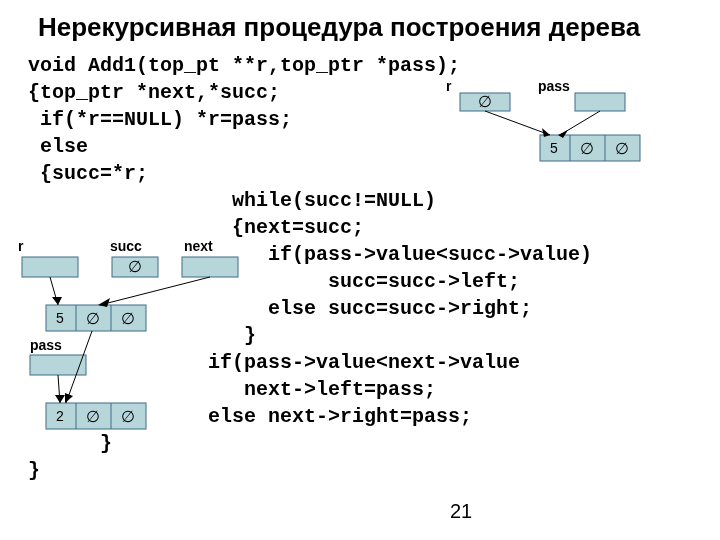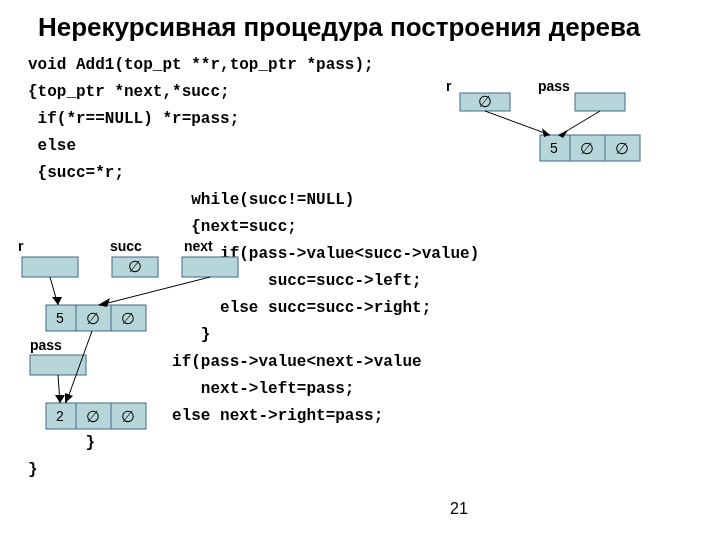--- a/index.html
+++ b/index.html
@@ -18,31 +18,31 @@
     top: 12px;
     font-size: 26px;
     font-weight: bold;
     color: #000;
   }
   .code {
     position: absolute;
     left: 28px;
     top: 52px;
     font-family: "Courier New", monospace;
-    font-size: 16px;
+    font-size: 20px;
     line-height: 27px;
     font-weight: bold;
     color: #000;
     white-space: pre;
   }
   .pagenum {
     position: absolute;
     left: 450px;
     top: 500px;
-    font-size: 16px;
+    font-size: 20px;
     color: #000;
   }
   svg.diagram {
     position: absolute;
     shape-rendering: geometricPrecision;
   }
   .box {
     fill: #b6d6d9;
     stroke: #406b88;
     stroke-width: 1;

